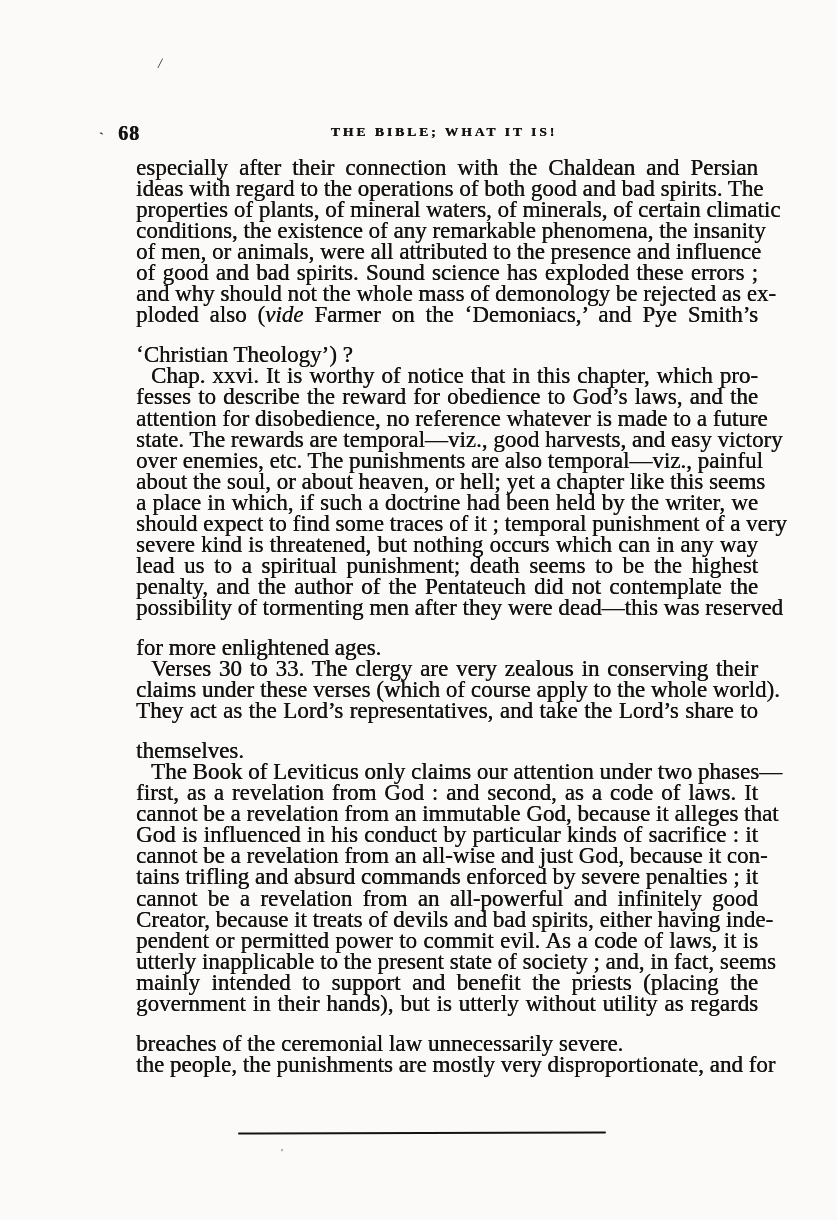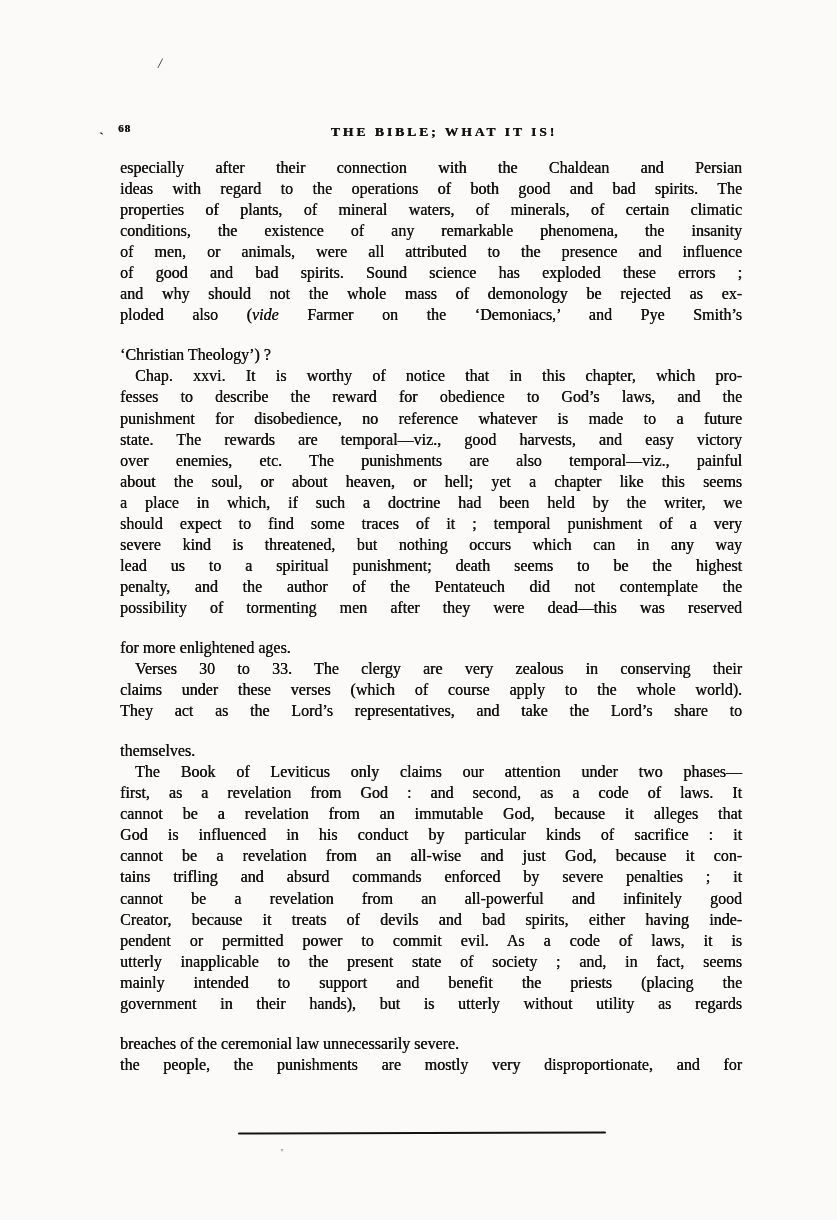--- a/index.html
+++ b/index.html
@@ -14,36 +14,36 @@
     background: var(--paper, #fbfaf8);
     color: var(--ink, #151310);
     overflow: hidden;
   }
   .running-head {
     position: absolute;
     top: 120px; left: 120px; width: 622px; height: 24px;
   }
   .pagenum {
     position: absolute; left: -2px; top: 2px;
-    font-weight: bold; font-size: 11px; letter-spacing: 1px;
+    font-weight: bold; font-size: 20px; letter-spacing: 1px;
     text-shadow: 0.4px 0 0 currentColor;
     font-family: Liberation Serif, serif;
   }
   .headtitle {
     position: absolute; left: 0; right: 0; top: 4px;
     text-align: center;
     padding-left: 26px;
     font-weight: bold; font-size: 13.5px; letter-spacing: 3px;
     text-shadow: 0.4px 0 0 currentColor;
     white-space: nowrap;
   }
   .body-block {
     position: absolute;
-    top: 157px; left: 120px; width: 622px;
-    font-size: 16px; line-height: 21.05px;
+    top: 157px; left: 136px; width: 622px;
+    font-size: 23px; line-height: 21.05px;
     text-shadow: 0.35px 0 0 currentColor;
   }
   .para { margin: 0; }
   .line {
     text-align: justify;
     -moz-text-align-last: justify;
     text-align-last: justify;
     white-space: nowrap; 
   }
   .line.end {
@@ -86,21 +86,21 @@
         <div class="line">conditions, the existence of any remarkable phenomena, the insanity</div>
         <div class="line">of men, or animals, were all attributed to the presence and influence</div>
         <div class="line">of good and bad spirits. Sound science has exploded these errors ;</div>
         <div class="line">and why should not the whole mass of demonology be rejected as ex-</div>
         <div class="line"><span>ploded also (</span><span class="it">vide</span><span> Farmer on the ‘Demoniacs,’ and Pye Smith’s</span></div>
         <div class="line end">‘Christian Theology’) ?</div>
       </div>
       <div class="para">
         <div class="line indent">Chap. xxvi. It is worthy of notice that in this chapter, which pro-</div>
         <div class="line">fesses to describe the reward for obedience to God’s laws, and the</div>
-        <div class="line">punishment for disobedience, no reference whatever is made to a future</div>
+        <div class="line">attention for disobedience, no reference whatever is made to a future</div>
         <div class="line">state. The rewards are temporal—viz., good harvests, and easy victory</div>
         <div class="line">over enemies, etc. The punishments are also temporal—viz., painful</div>
         <div class="line">about the soul, or about heaven, or hell; yet a chapter like this seems</div>
         <div class="line">a place in which, if such a doctrine had been held by the writer, we</div>
         <div class="line">should expect to find some traces of it ; temporal punishment of a very</div>
         <div class="line">severe kind is threatened, but nothing occurs which can in any way</div>
         <div class="line">lead us to a spiritual punishment; death seems to be the highest</div>
         <div class="line">penalty, and the author of the Pentateuch did not contemplate the</div>
         <div class="line">possibility of tormenting men after they were dead—this was reserved</div>
         <div class="line end">for more enlightened ages.</div>

